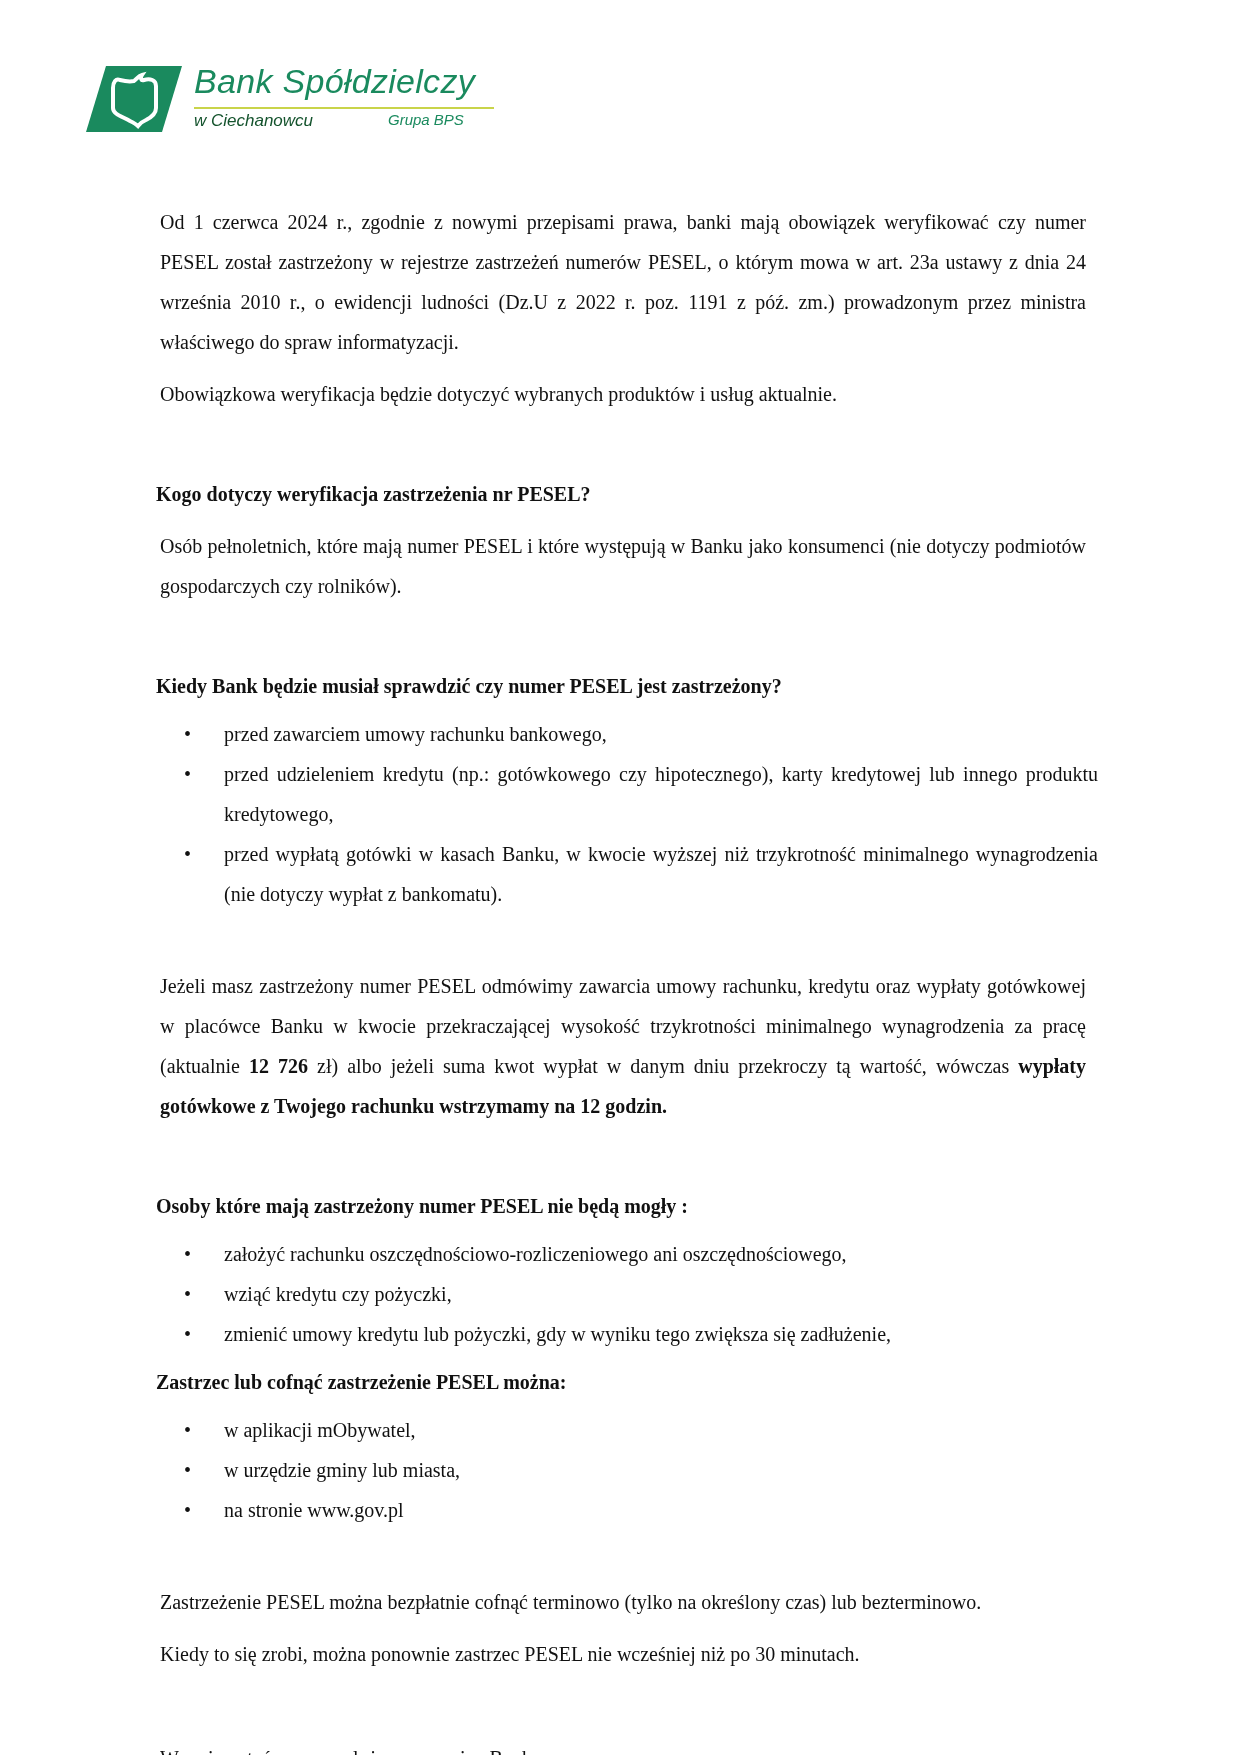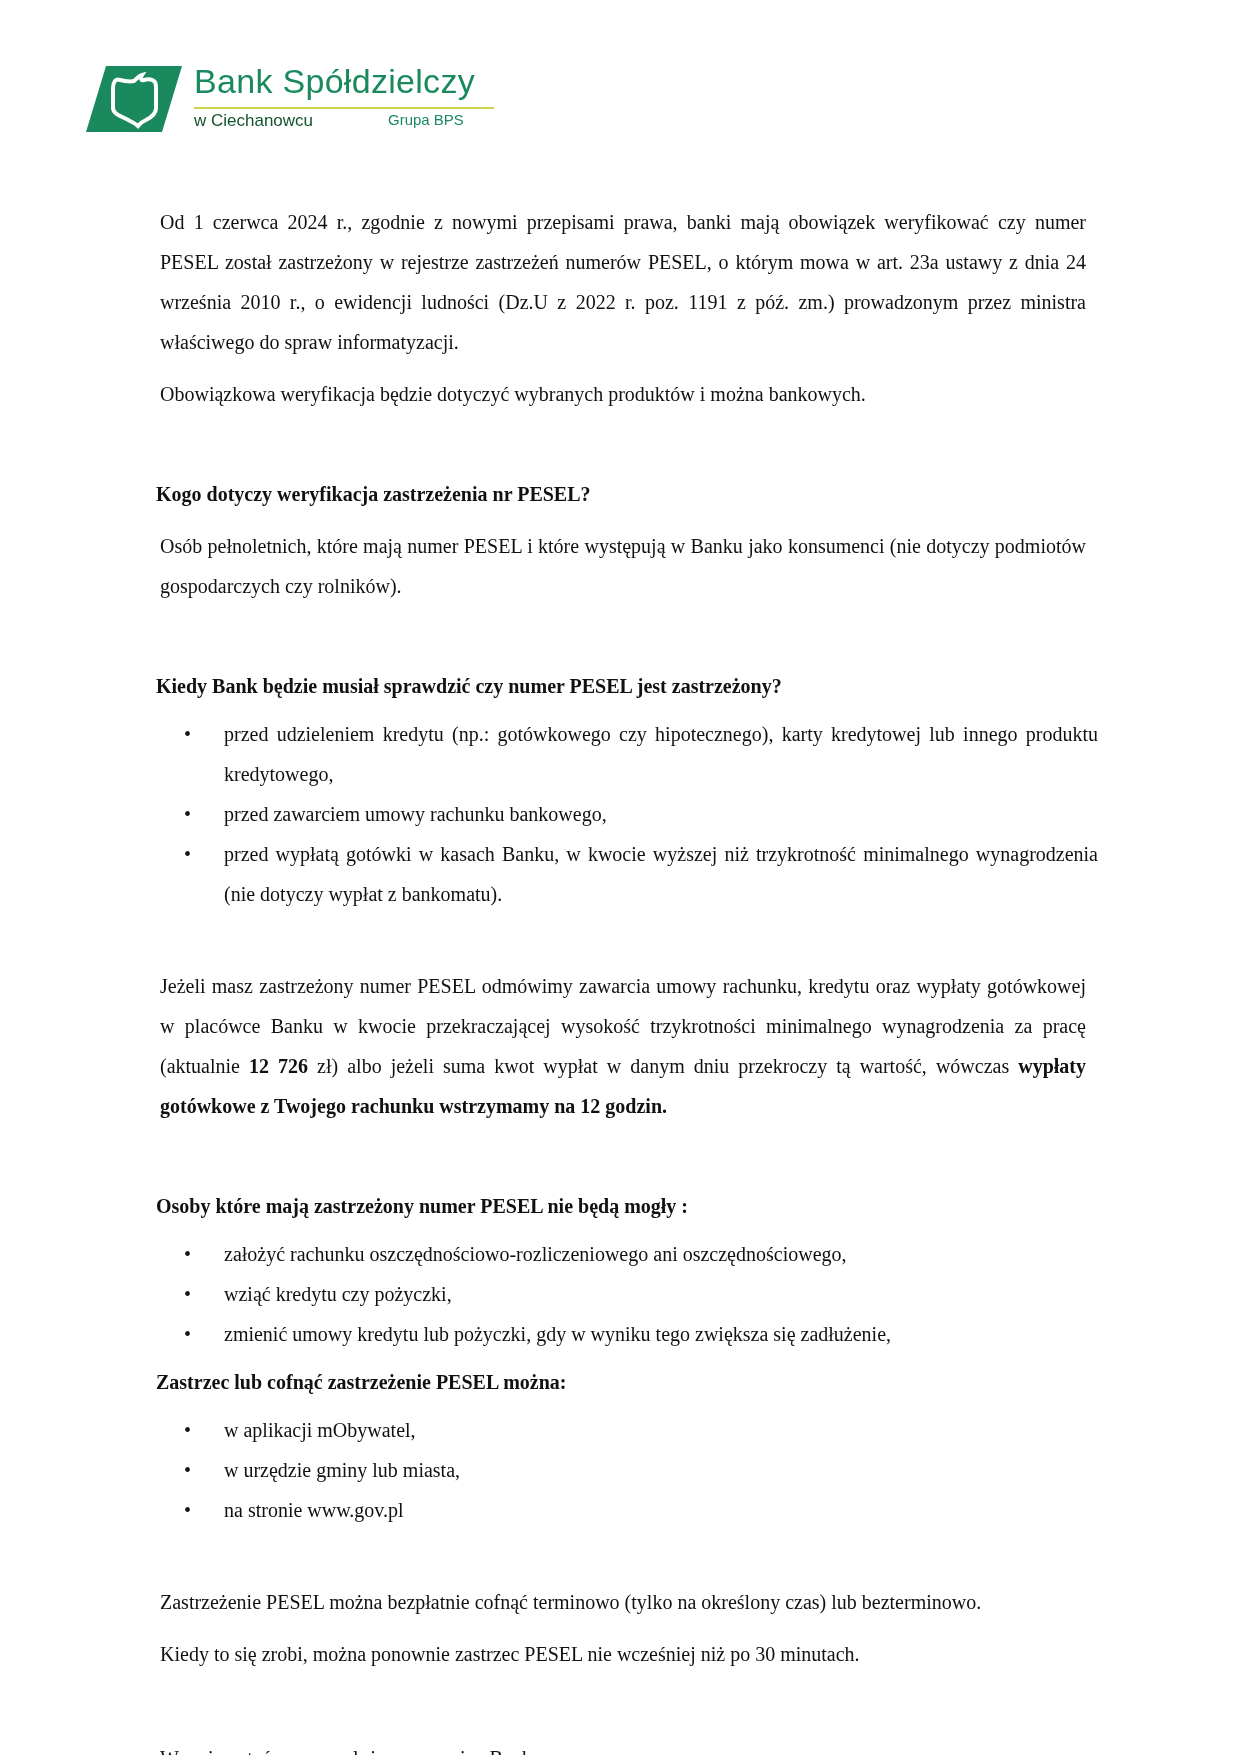--- a/index.html
+++ b/index.html
@@ -1,17 +1,17 @@
 <!DOCTYPE html>
 <html><head>
   <meta charset="utf-8">
   <style>
     html, body { margin: 0; padding: 0; background: #ffffff; }
     body { width: 1241px; height: 1755px; position: relative; overflow: hidden; font-family: "Liberation Serif", serif; color: #111; }
-    .logo { position: absolute; left: 86px; top: 66px; width: 420px; height: 68px; }
+    .logo { position: absolute; left: 86px; top: 66px; width: 420px; height: 68px; font-style: italic; }
     .logo-mark { position: absolute; left: 0; top: 0; width: 96px; height: 66px; }
     .logo-title { position: absolute; left: 108px; top: -4px; font-family: "Liberation Sans", sans-serif; font-size: 34px; color: #1a8a5e; letter-spacing: 0.3px; white-space: nowrap; }
     .logo-line { position: absolute; left: 108px; top: 41px; width: 300px; height: 2px; background: #c9d44a; }
     .logo-sub1 { position: absolute; left: 108px; top: 45px; font-family: "Liberation Sans", sans-serif; font-size: 17px; color: #14532d; white-space: nowrap; }
     .logo-sub2 { position: absolute; left: 302px; top: 45px; font-family: "Liberation Sans", sans-serif; font-size: 15px; color: #1a8a5e; white-space: nowrap; }
 
     .content { position: absolute; left: 148px; top: 190px; width: 950px; font-size: 20px; line-height: 40px; }
     .p { margin: 12px; text-align: justify; }
     .gap { height: 40px; }
     .h { font-weight: bold; margin: 8px; }
@@ -29,31 +29,31 @@
     <path d="M34,14 C30,12 27,16 27,22 L27,42 C27,48 35,50 44,55 C50,58 52,60 52,60 C52,60 55,56 60,54 C66,51 70,48 70,42 L70,20 C70,14 64,12 58,14 C55,15 54,12 56,9 C52,10 50,14 48,15 C43,16 38,15 34,14 Z" fill="none" stroke="#ffffff" stroke-width="4"></path>
   </svg>
   <div class="logo-title">Bank Spółdzielczy</div>
   <div class="logo-line"></div>
   <div class="logo-sub1">w Ciechanowcu</div>
   <div class="logo-sub2">Grupa BPS</div>
 </div>
 
 <div class="content">
   <p class="p">Od 1 czerwca 2024 r., zgodnie z nowymi przepisami prawa, banki mają obowiązek weryfikować czy numer PESEL został zastrzeżony w rejestrze zastrzeżeń numerów PESEL, o którym mowa w art. 23a ustawy z dnia 24 września 2010 r., o ewidencji ludności (Dz.U z 2022 r. poz. 1191 z póź. zm.) prowadzonym przez ministra właściwego do spraw informatyzacji.</p>
-  <p class="p">Obowiązkowa weryfikacja będzie dotyczyć wybranych produktów  i można bankowych.</p>
+  <p class="p">Obowiązkowa weryfikacja będzie dotyczyć wybranych produktów  i usług aktualnie.</p>
   <div class="gap"></div>
 
   <p class="h">Kogo dotyczy weryfikacja zastrzeżenia nr PESEL?</p>
   <p class="p">Osób pełnoletnich, które mają numer PESEL i które występują w Banku jako konsumenci (nie dotyczy podmiotów gospodarczych czy rolników).</p>
   <div class="gap"></div>
 
   <p class="h">Kiedy Bank będzie musiał sprawdzić czy numer PESEL jest zastrzeżony?</p>
   <ul>
+    <li>przed zawarciem umowy rachunku bankowego,</li>
     <li>przed udzieleniem kredytu (np.: gotówkowego czy hipotecznego), karty kredytowej lub innego produktu kredytowego,</li>
-    <li>przed zawarciem umowy rachunku bankowego,</li>
     <li>przed wypłatą gotówki w kasach Banku, w kwocie wyższej niż trzykrotność minimalnego wynagrodzenia (nie dotyczy wypłat z bankomatu).</li>
   </ul>
   <div class="gap"></div>
 
   <p class="p"><span>Jeżeli masz zastrzeżony numer PESEL odmówimy zawarcia umowy rachunku, kredytu oraz wypłaty gotówkowej w placówce Banku w kwocie przekraczającej wysokość trzykrotności minimalnego wynagrodzenia za pracę (aktualnie </span><b>12 726</b><span> zł) albo jeżeli suma kwot wypłat w danym dniu przekroczy tą wartość, wówczas </span><b>wypłaty gotówkowe z Twojego rachunku wstrzymamy na 12 godzin.</b></p>
   <div class="gap"></div>
 
   <p class="h">Osoby które mają zastrzeżony numer PESEL nie będą mogły :</p>
   <ul>
     <li>założyć rachunku oszczędnościowo-rozliczeniowego ani oszczędnościowego,</li>

